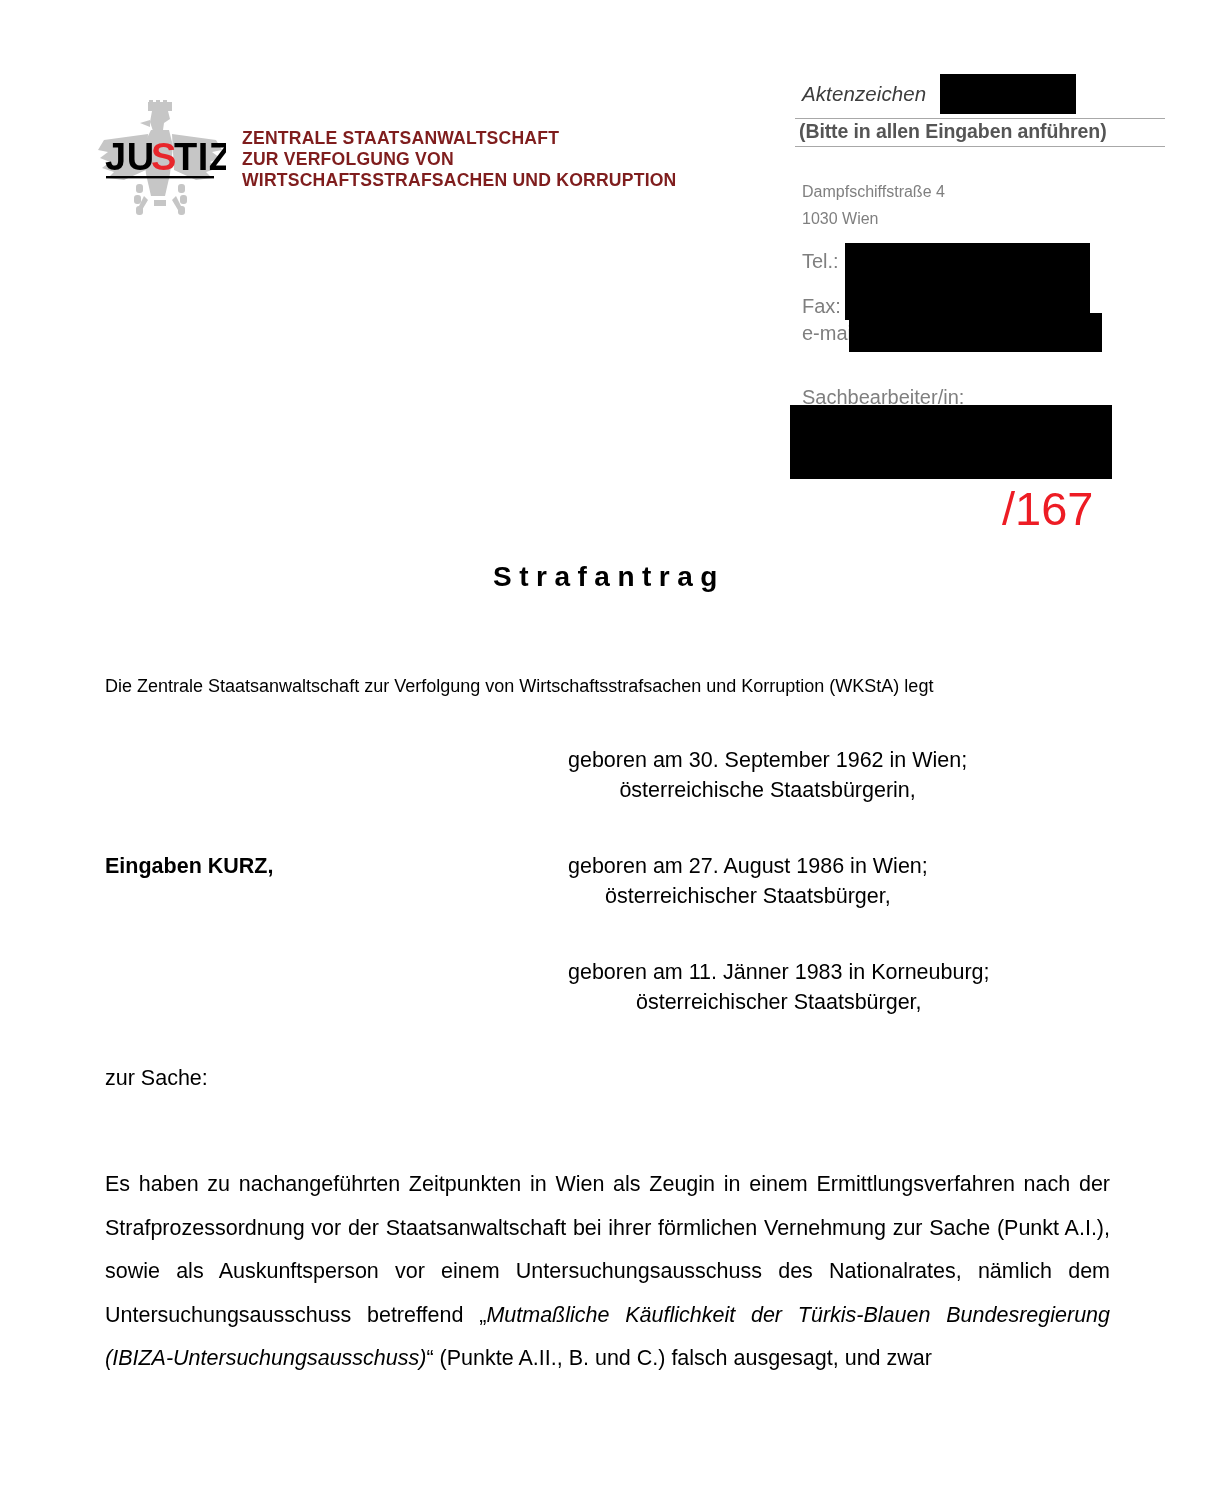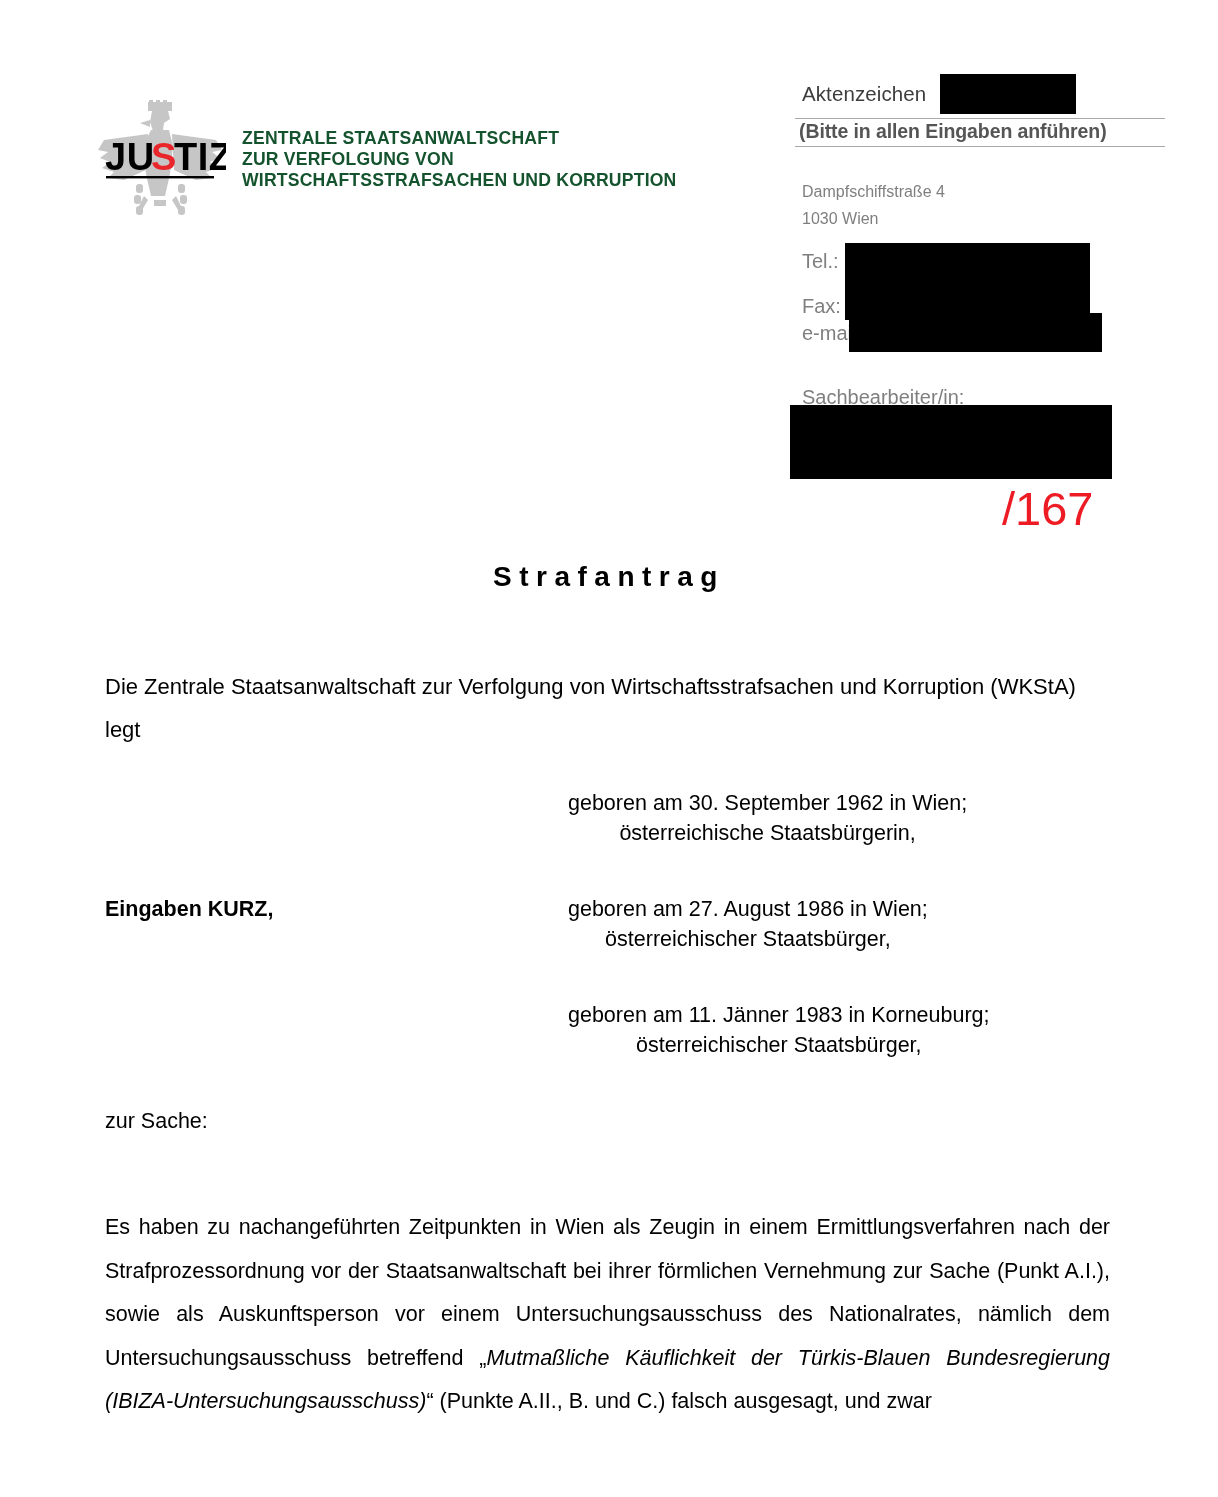--- a/index.html
+++ b/index.html
@@ -21,28 +21,28 @@
 
   .logo-mark { position: absolute; left: 0; top: 0; width: 132px; height: 122px; }
   .logo-mark svg { display: block; }
 
   .org-title {
     position: absolute; left: 148px; top: 28px;
     font-size: 17.6px;
     font-weight: bold;
     line-height: 21px;
     letter-spacing: 0.2px;
-    color: #14532d;
+    color: #7f1d1d;
     white-space: pre-line;
   }
 
   
   .addr-block { position: absolute; left: 795px; top: 78px; width: 400px; }
 
-  .az-row { position: relative; height: 38px; }
+  .az-row { position: relative; height: 38px; font-style: italic; }
   .az-label {
     position: absolute; left: 7px; top: 4px;
     font-size: 20.5px; color: #3d3d3d; letter-spacing: 0.1px;
   }
   .rule {
     position: absolute; left: 0; width: 370px; height: 1px;
     background: #a8a8a8;
   }
   .rule-1 { top: 40px; }
   .rule-2 { top: 68px; }
@@ -87,21 +87,21 @@
     text-align: center;
     font-size: 28px; font-weight: bold;
     letter-spacing: 7.5px;
     color: #000;
   }
 
   
   .body-wrap { position: absolute; left: 105px; top: 665px; width: 1005px; }
 
   .para {
-    font-size: 22px;
+    font-size: 18px;
     line-height: 43px;
     color: #000;
   }
   .para-intro { width: 975px; }
 
   .persons { margin-top: 37px; }
   .person-row {
     position: relative;
     min-height: 54px;
     margin-bottom: 52px;

